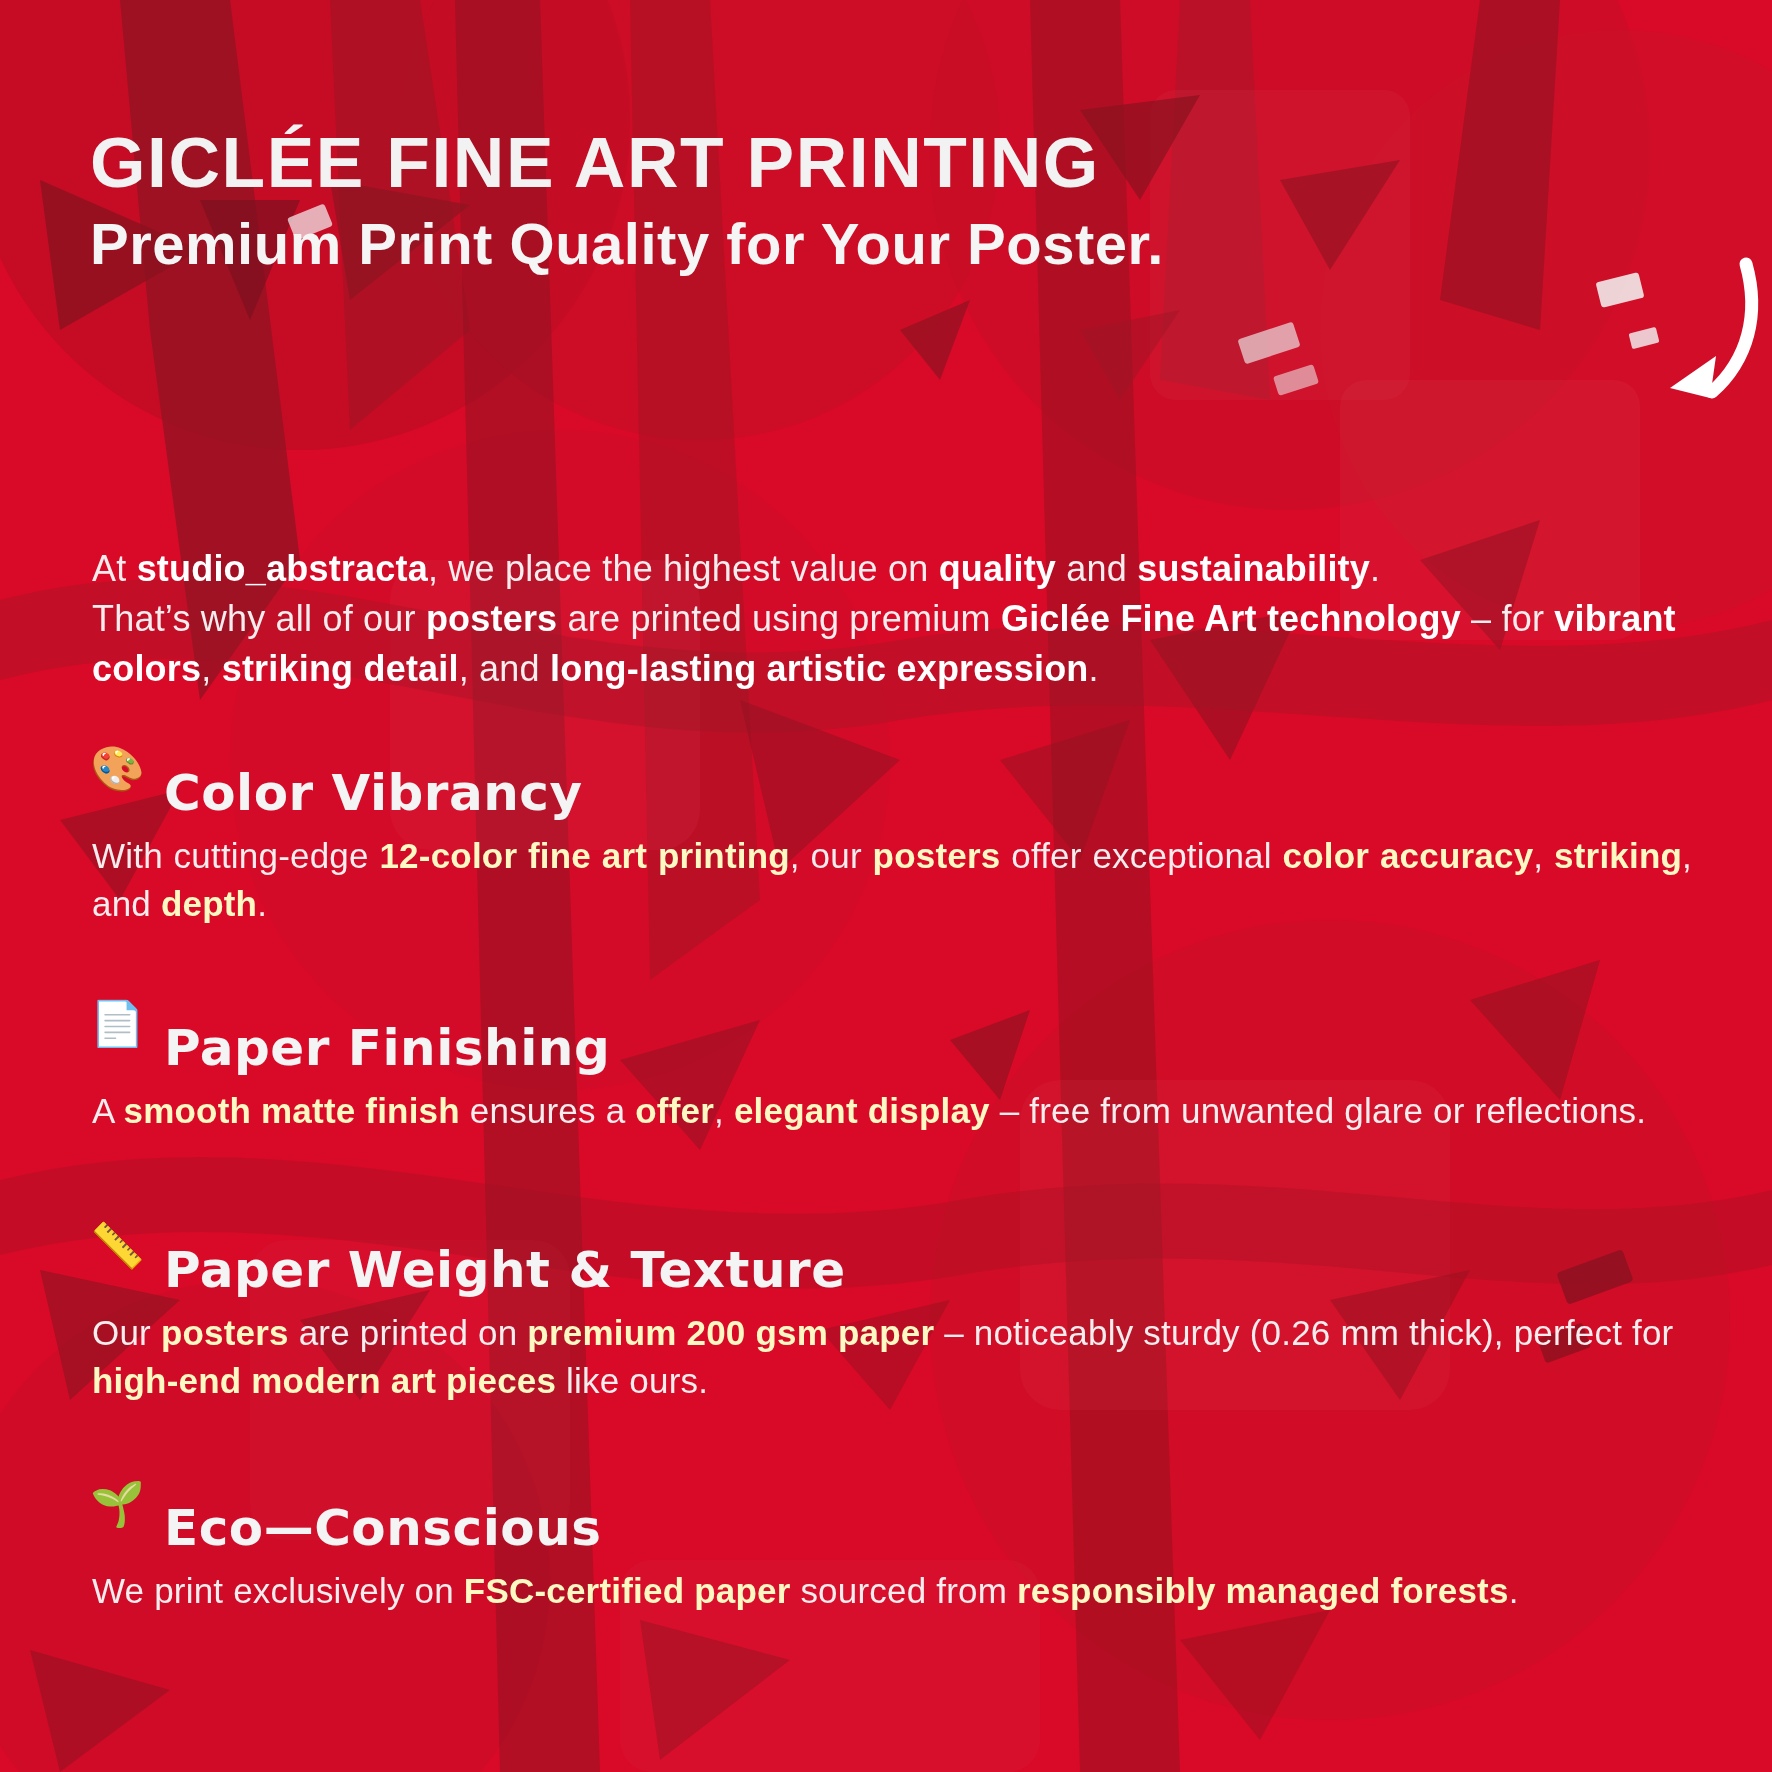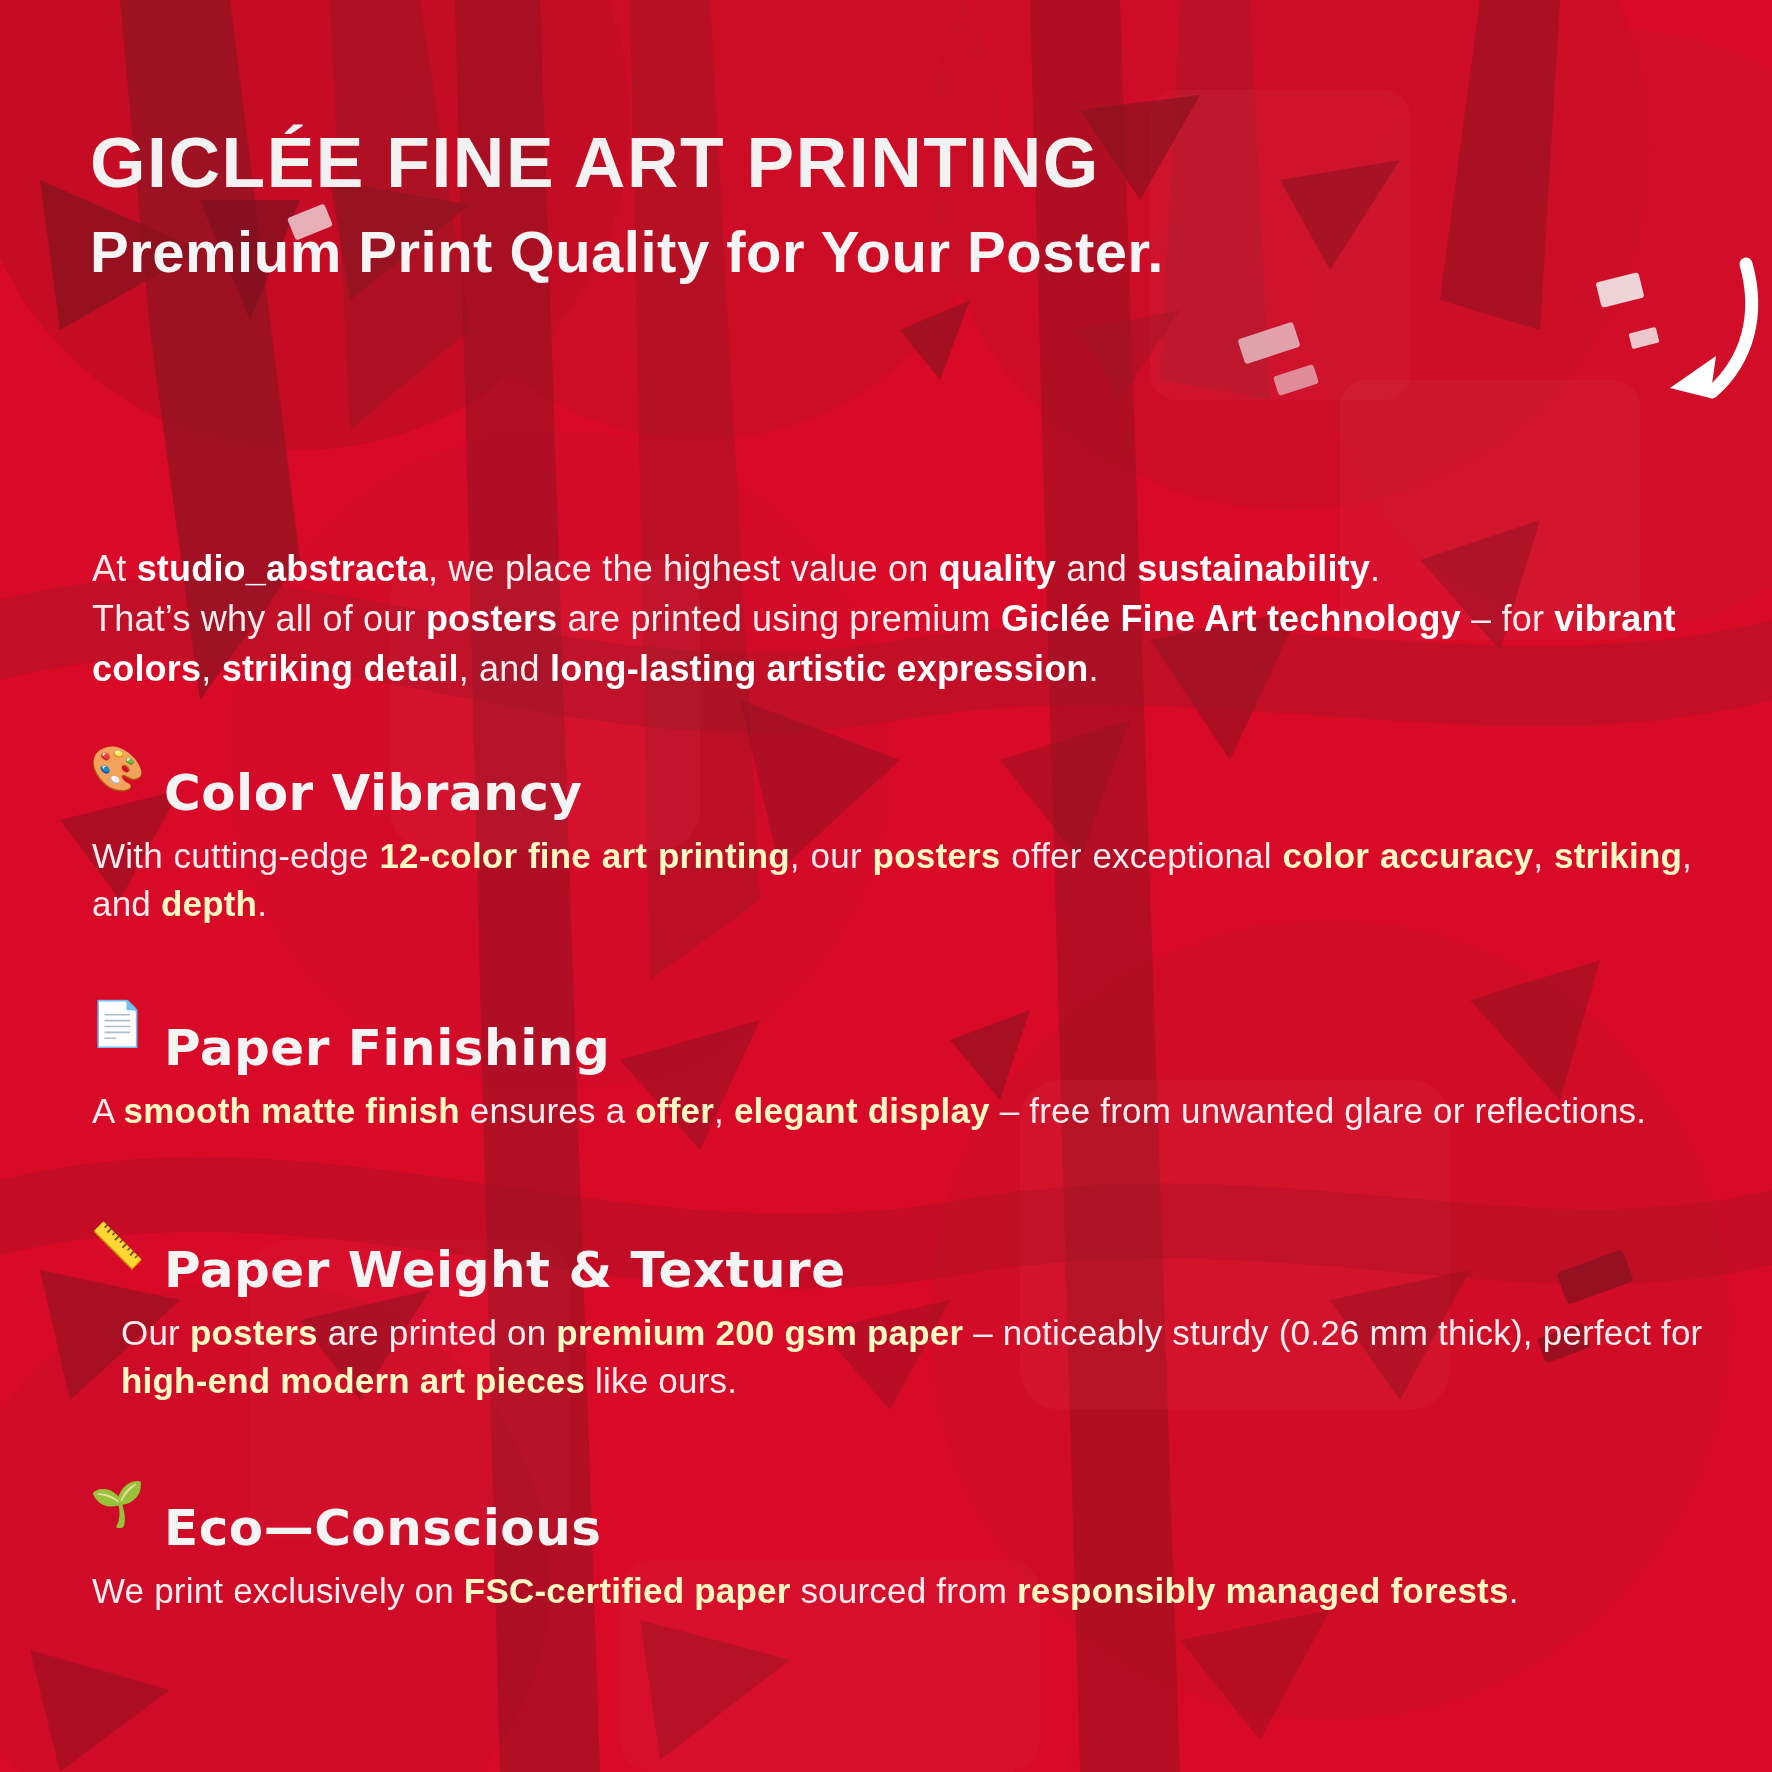--- a/index.html
+++ b/index.html
@@ -33,21 +33,21 @@
     transform:scaleX(1.02);
     transform-origin:left center;
   }
   .hero-sub {
     color:#F5F5F5;
     font-family:"Liberation Sans","DejaVu Sans", sans-serif;
     font-weight:bold;
     font-size:58px;
     letter-spacing:0.5px;
     line-height:1.05;
-    margin:24px 0 0 0;
+    margin:16px 0 0 0;
     white-space:nowrap;
   }
 
   
   .arrow { position:absolute; left:1600px; top:252px; width:170px; height:180px; }
 
   
   .intro {
     position:absolute; left:92px; top:498px; width:1610px;
     color:#F7EDEE;
@@ -90,21 +90,21 @@
   }
   .sec-body b { color:#fef9c3; font-weight:bold; }
   .justify { text-align:justify; }
 
   #sec-color     { top:720px; }
   #sec-finishing { top:975px; }
   #sec-weight    { top:1197px; }
   #sec-eco       { top:1455px; }
 
   #sec-color .sec-body   { width:1600px; }
-  #sec-weight .sec-body  { width:1600px;margin-left:29px; }
+  #sec-weight .sec-body  { width:1600px; }
 </style>
 </head>
 <body>
 
 <svg id="bg" viewBox="0 0 1772 1772" aria-hidden="true">
   <defs>
     <clipPath id="frame">
         <rect x="0" y="0" width="1772" height="1772"></rect>
       </clipPath>
   </defs>

